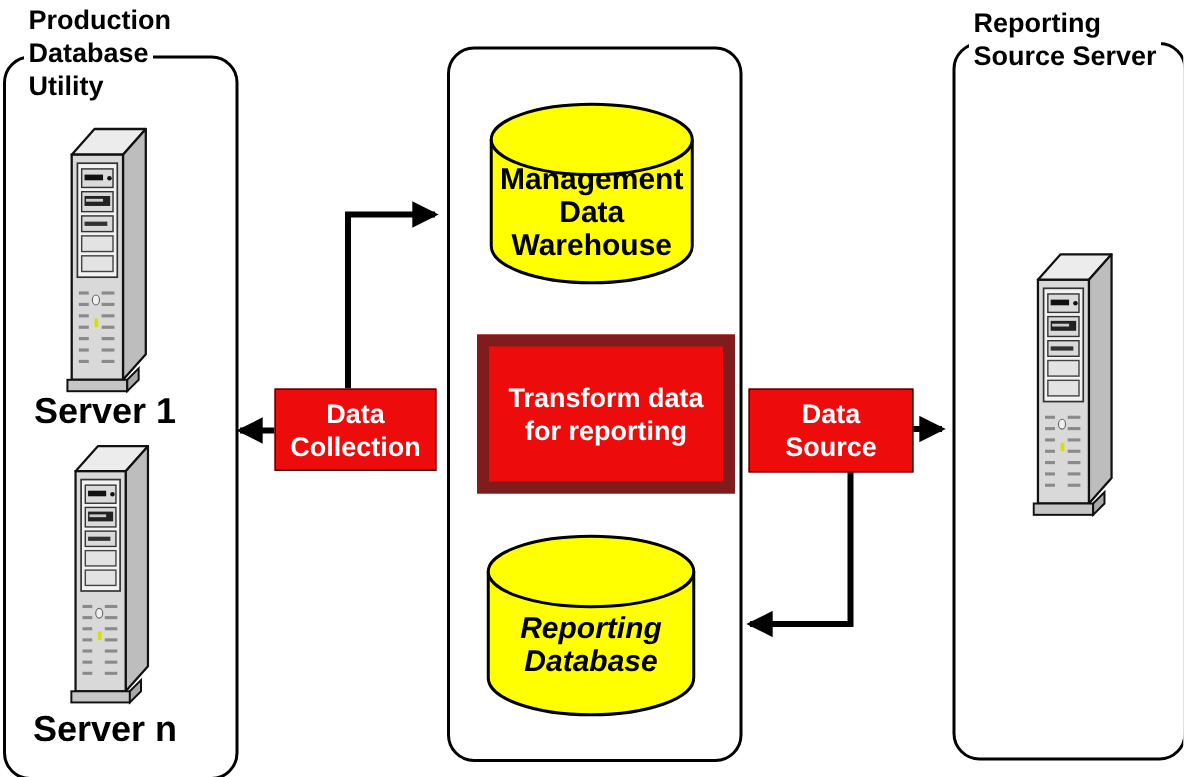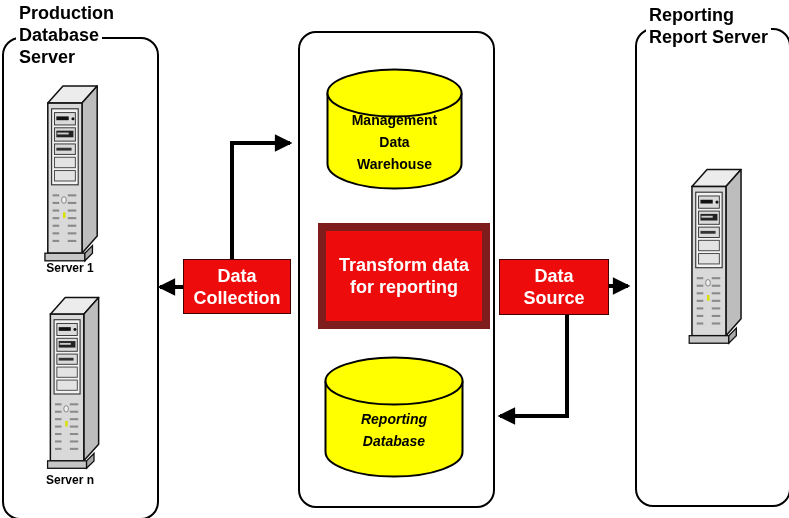--- a/index.html
+++ b/index.html
@@ -19,25 +19,25 @@
     position:absolute;display:flex;align-items:center;justify-content:center;text-align:center;
     background:var(--process-red,#ee0b0b);color:#ffffff;font-size:18px;line-height:22px;
     white-space:pre-line;z-index:6;border:1px solid #400000;
   }
   .redbox.heavy{border:8px solid #7f1d1d;}
   
   .cyl{position:absolute;z-index:4;}
   .cyl svg{position:absolute;left:0;top:0;}
   .cyl .cyl-label{
     position:absolute;inset:0;display:flex;align-items:center;justify-content:center;
-    text-align:center;font-size:14px;line-height:22px;white-space:pre-line;padding-top:24px;
+    text-align:center;font-size:20px;line-height:22px;white-space:pre-line;padding-top:24px;
     color:#000;
   }
   .server{position:absolute;z-index:4;}
-  .caption{position:absolute;font-size:12px;text-align:center;z-index:5;}
+  .caption{position:absolute;font-size:24px;text-align:center;z-index:5;}
   .arrows{position:absolute;left:0;top:0;z-index:3;pointer-events:none;}
   .defs-hidden{position:absolute;width:0;height:0;overflow:hidden;}
 </style>
 </head>
 <body>
 
 <div class="canvas">
 
   <svg class="defs-hidden" aria-hidden="true">
     <defs>
@@ -80,25 +80,25 @@
     </defs>
   </svg>
 
   <div class="group-box" style="left:2px;top:37px;width:153px;height:479px;"></div>
   <div class="group-box" style="left:298px;top:31px;width:193px;height:473px;"></div>
   <div class="group-box" style="left:635px;top:28px;width:152px;height:475px;"></div>
 
   <div class="group-title" style="left:16px;top:2px;">
     <span class="tline">Production</span>
     <span class="tline">Database</span>
-    <span class="tline">Server</span>
+    <span class="tline">Utility</span>
   </div>
   <div class="group-title" style="left:646px;top:4px;">
     <span class="tline">Reporting</span>
-    <span class="tline">Report Server</span>
+    <span class="tline">Source Server</span>
   </div>
 
   <div class="server" style="left:44px;top:78px;width:57px;height:187px;">
     <svg width="57" height="187" viewBox="0 0 60 196">
         <use href="#server-tower"></use>
       </svg>
   </div>
   <div class="caption" style="left:10px;top:261px;width:120px;">Server 1</div>
 
   <div class="server" style="left:46px;top:290px;width:57px;height:182px;">

